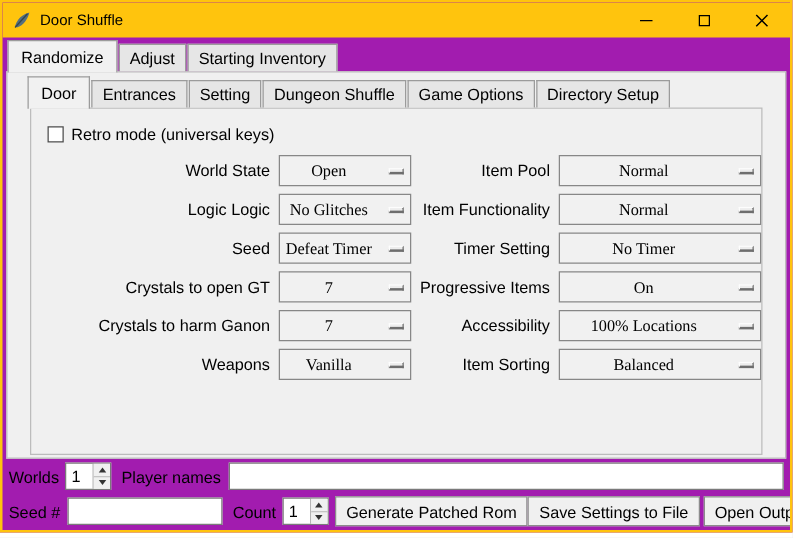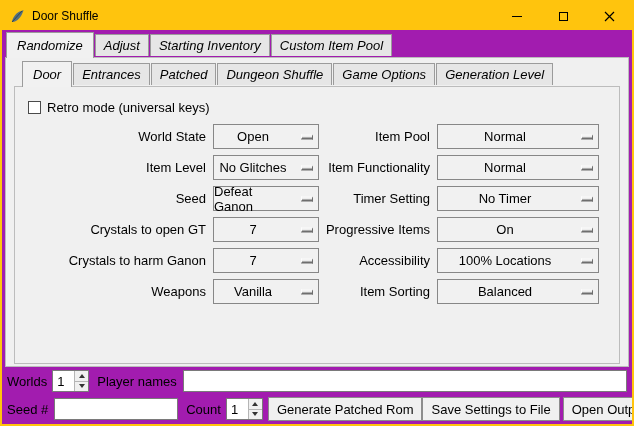--- a/index.html
+++ b/index.html
@@ -11,41 +11,41 @@
   
   .titlebar { height: 28px; background: #ffc40d; display: flex; align-items: center; }
   .app-icon { margin-left: 8px; display: flex; }
   .title { margin-left: 7px; font-size: 12px; }
   .tb-spacer { flex: 1; }
   .winbtn { width: 46px; height: 28px; display: flex; align-items: center; justify-content: center; cursor: pointer; }
   .glyph-min { width: 10px; height: 1px; background: #000; }
   .glyph-max { width: 9px; height: 9px; border: 1px solid #000; }
 
   
-  .tabrow { display: flex; align-items: center; position: relative; z-index: 2; font-style: italic; }
+  .tabrow { display: flex; align-items: flex-end; position: relative; z-index: 2; }
   .main-tabs { margin: 2px 0 0 4px; }
   .sub-tabs { margin: 3px 0 0 16px; }
   .tab { border: 1px solid #9b9b9b; border-bottom: none; background: #e6e6e6; padding: 3px 8px; margin-right: 1px; white-space: nowrap; cursor: pointer; }
   .tab.selected { background: #f1f1f1; padding: 5px 10px; margin-bottom: -1px; }
 
   .page { border: 1px solid #bcbcbc; background: #f0f0f0; position: relative; z-index: 1; }
   .main-page { margin: 0 3px; height: 310px; }
-  .sub-page { margin: 0 8px; height: 278px; }
+  .sub-page { margin: 0 18px; height: 278px; }
 
   
   .cb-row { display: flex; align-items: center; margin-left: 13px; }
   .cb-row-1 { margin-top: 13px; }
   .cb-row-2 { margin-top: 7px; }
   .cb-box { width: 13px; height: 13px; background: #fff; border: 1px solid #4a4a4a; flex: 0 0 auto; cursor: pointer; }
   .cb-label { margin-left: 6px; }
 
   
   .dd-grid { display: grid; grid-template-columns: 186px 106px 118px 162px; grid-auto-rows: 31px; align-items: center; margin: 6px 0 0 12px; }
   .dd-label { text-align: right; padding-right: 7px; white-space: nowrap; }
-  .dd { position: relative; height: 25px; background: #f1f1f1; border: 1px solid #878787; display: flex; align-items: center; justify-content: center; padding-right: 26px; cursor: pointer; }
+  .dd { position: relative; height: 25px; background: #f1f1f1; border: 1px solid #878787; display: flex; align-items: center; justify-content: center; padding-right: 26px; cursor: pointer; font-family: Liberation Serif, serif; }
   .dd-ind { position: absolute; right: 5px; top: 50%; transform: translateY(-50%); width: 12px; height: 5px; background: #ededed; border-top: 1px solid #fdfdfd; border-left: 1px solid #fdfdfd; border-right: 1px solid #6e6e6e; border-bottom: 2px solid #6e6e6e; }
 
   
   .footer { position: absolute; left: 5px; right: 5px; bottom: 3px; }
   .frow { display: flex; align-items: center; height: 24px; }
   .frow-1 { margin-bottom: 4px; }
   .flabel { white-space: nowrap; }
   .ml8 { margin-left: 8px; }
   .tinput { height: 22px; background: #fff; border: 1px solid #7a7a7a; font: inherit; padding: 0 4px; outline: none; }
   .pn-input { flex: 1; margin-left: 6px; }
@@ -86,32 +86,31 @@
       <svg width="11" height="11" viewBox="0 0 11 11">
         <path d="M1 1 L10 10 M10 1 L1 10" stroke="#000" stroke-width="1.2"></path>
       </svg>
     </span>
   </div>
 
   <div class="tabrow main-tabs">
     <div class="tab selected">Randomize</div>
     <div class="tab">Adjust</div>
     <div class="tab">Starting Inventory</div>
-    <div class="tab">Custom Item Pool</div>
   </div>
 
   <div class="page main-page">
 
     <div class="tabrow sub-tabs">
       <div class="tab selected">Door</div>
       <div class="tab">Entrances</div>
-      <div class="tab">Patched</div>
+      <div class="tab">Setting</div>
       <div class="tab">Dungeon Shuffle</div>
       <div class="tab">Game Options</div>
-      <div class="tab">Generation Level</div>
+      <div class="tab">Directory Setup</div>
     </div>
 
     <div class="page sub-page">
 
       <div class="cb-row cb-row-1">
         <span class="cb-box"></span>
         <span class="cb-label">Retro mode (universal keys)</span>
       </div>
 
       <div class="dd-grid">
@@ -120,34 +119,34 @@
         <div class="dd">
           <span class="dd-val">Open</span>
           <span class="dd-ind"></span>
         </div>
         <div class="dd-label">Item Pool</div>
         <div class="dd">
           <span class="dd-val">Normal</span>
           <span class="dd-ind"></span>
         </div>
 
-        <div class="dd-label">Item Level</div>
+        <div class="dd-label">Logic Logic</div>
         <div class="dd">
           <span class="dd-val">No Glitches</span>
           <span class="dd-ind"></span>
         </div>
         <div class="dd-label">Item Functionality</div>
         <div class="dd">
           <span class="dd-val">Normal</span>
           <span class="dd-ind"></span>
         </div>
 
         <div class="dd-label">Seed</div>
         <div class="dd">
-          <span class="dd-val">Defeat Ganon</span>
+          <span class="dd-val">Defeat Timer</span>
           <span class="dd-ind"></span>
         </div>
         <div class="dd-label">Timer Setting</div>
         <div class="dd">
           <span class="dd-val">No Timer</span>
           <span class="dd-ind"></span>
         </div>
 
         <div class="dd-label">Crystals to open GT</div>
         <div class="dd">

